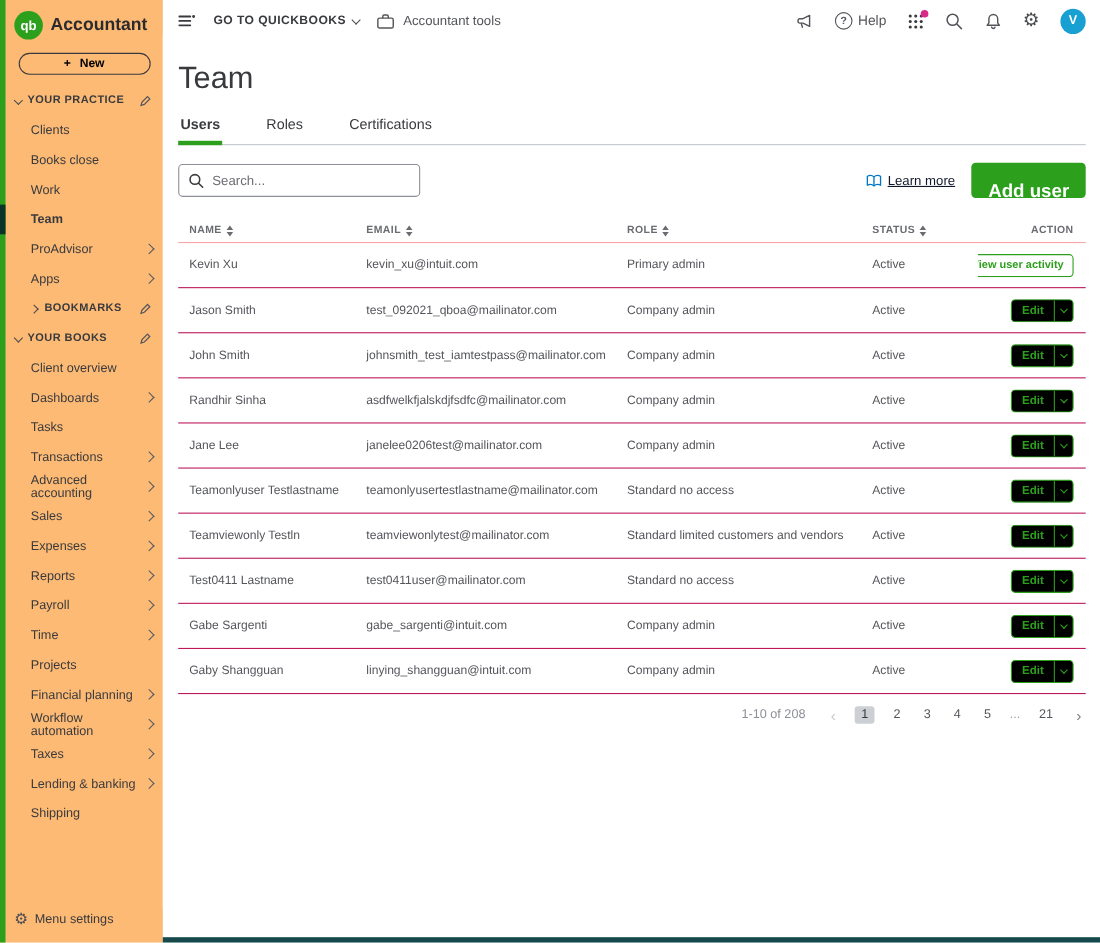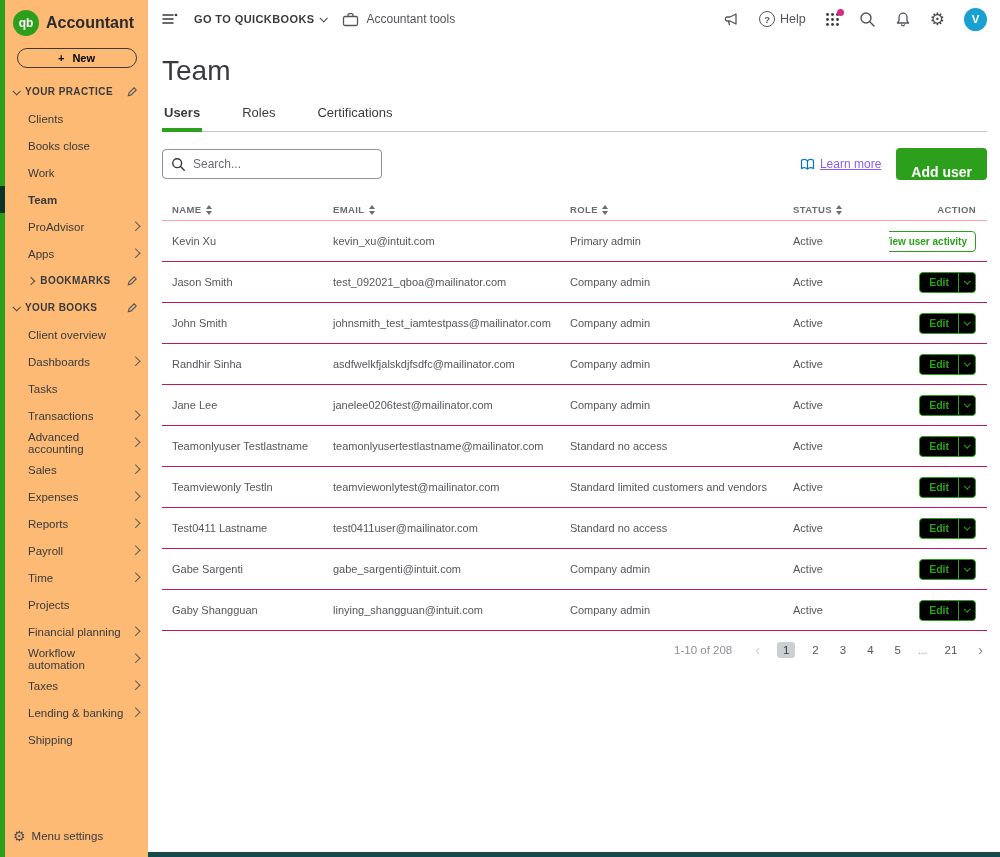--- a/index.html
+++ b/index.html
@@ -57,24 +57,24 @@
   .tab { padding:6px 2px 8px 2px; font-size:13px; color:#393a3d; cursor:pointer; border-bottom:4px solid transparent; margin-bottom:-1px; }
   .tab.active { font-weight:700; border-bottom-color:#2ca01c; }
 
   .toolbar { margin-top:16px; display:flex; align-items:center; }
   .search-box { width:220px; height:30px; border:1px solid #8d9096; border-radius:4px; background:#fff;
                 display:flex; align-items:center; padding:0 8px; gap:7px; }
   .search-box input { border:none; outline:none; flex:1; font-size:12px; color:#393a3d;
                       font-family:"Liberation Sans","DejaVu Sans",sans-serif; background:transparent; }
   .search-box input::placeholder { color:#6b6c72; }
   .toolbar-right { margin-left:auto; display:flex; align-items:center; gap:15px; }
-  .learn-more { display:flex; align-items:center; gap:5px; color:#8b5cf6; font-size:12px; cursor:pointer; }
+  .learn-more { display:flex; align-items:center; gap:5px; color:#0f172a; font-size:12px; cursor:pointer; }
   .learn-more .lm-text { text-decoration:underline; }
   .add-user-btn { height:18px; padding:16px 15px; background:#2ca01c; border:none; border-radius:4px;
-                  color:#fff; font-size:14px; font-weight:700; cursor:pointer;
+                  color:#fff; font-size:17px; font-weight:700; cursor:pointer;
                   font-family:"Liberation Sans","DejaVu Sans",sans-serif; }
 
   .table { margin-top:19px; }
   .tgrid { display:grid; grid-template-columns:161px 237px 223px 106px 1fr; align-items:center; }
   .thead { height:22px; border-bottom:1px solid #fca5a5;text-align:right; }
   .th { display:flex; align-items:center; gap:4px; padding-left:10px; font-size:9.5px; font-weight:700;
         letter-spacing:.4px; color:#6b6c72; cursor:pointer; }
   .th.action { justify-content:flex-end; padding-right:11px; cursor:default; }
   .sort { display:flex; flex-direction:column; gap:2px; }
   .sort .up { width:0; height:0; border-left:3px solid transparent; border-right:3px solid transparent; border-bottom:4px solid #6b6c72; }

